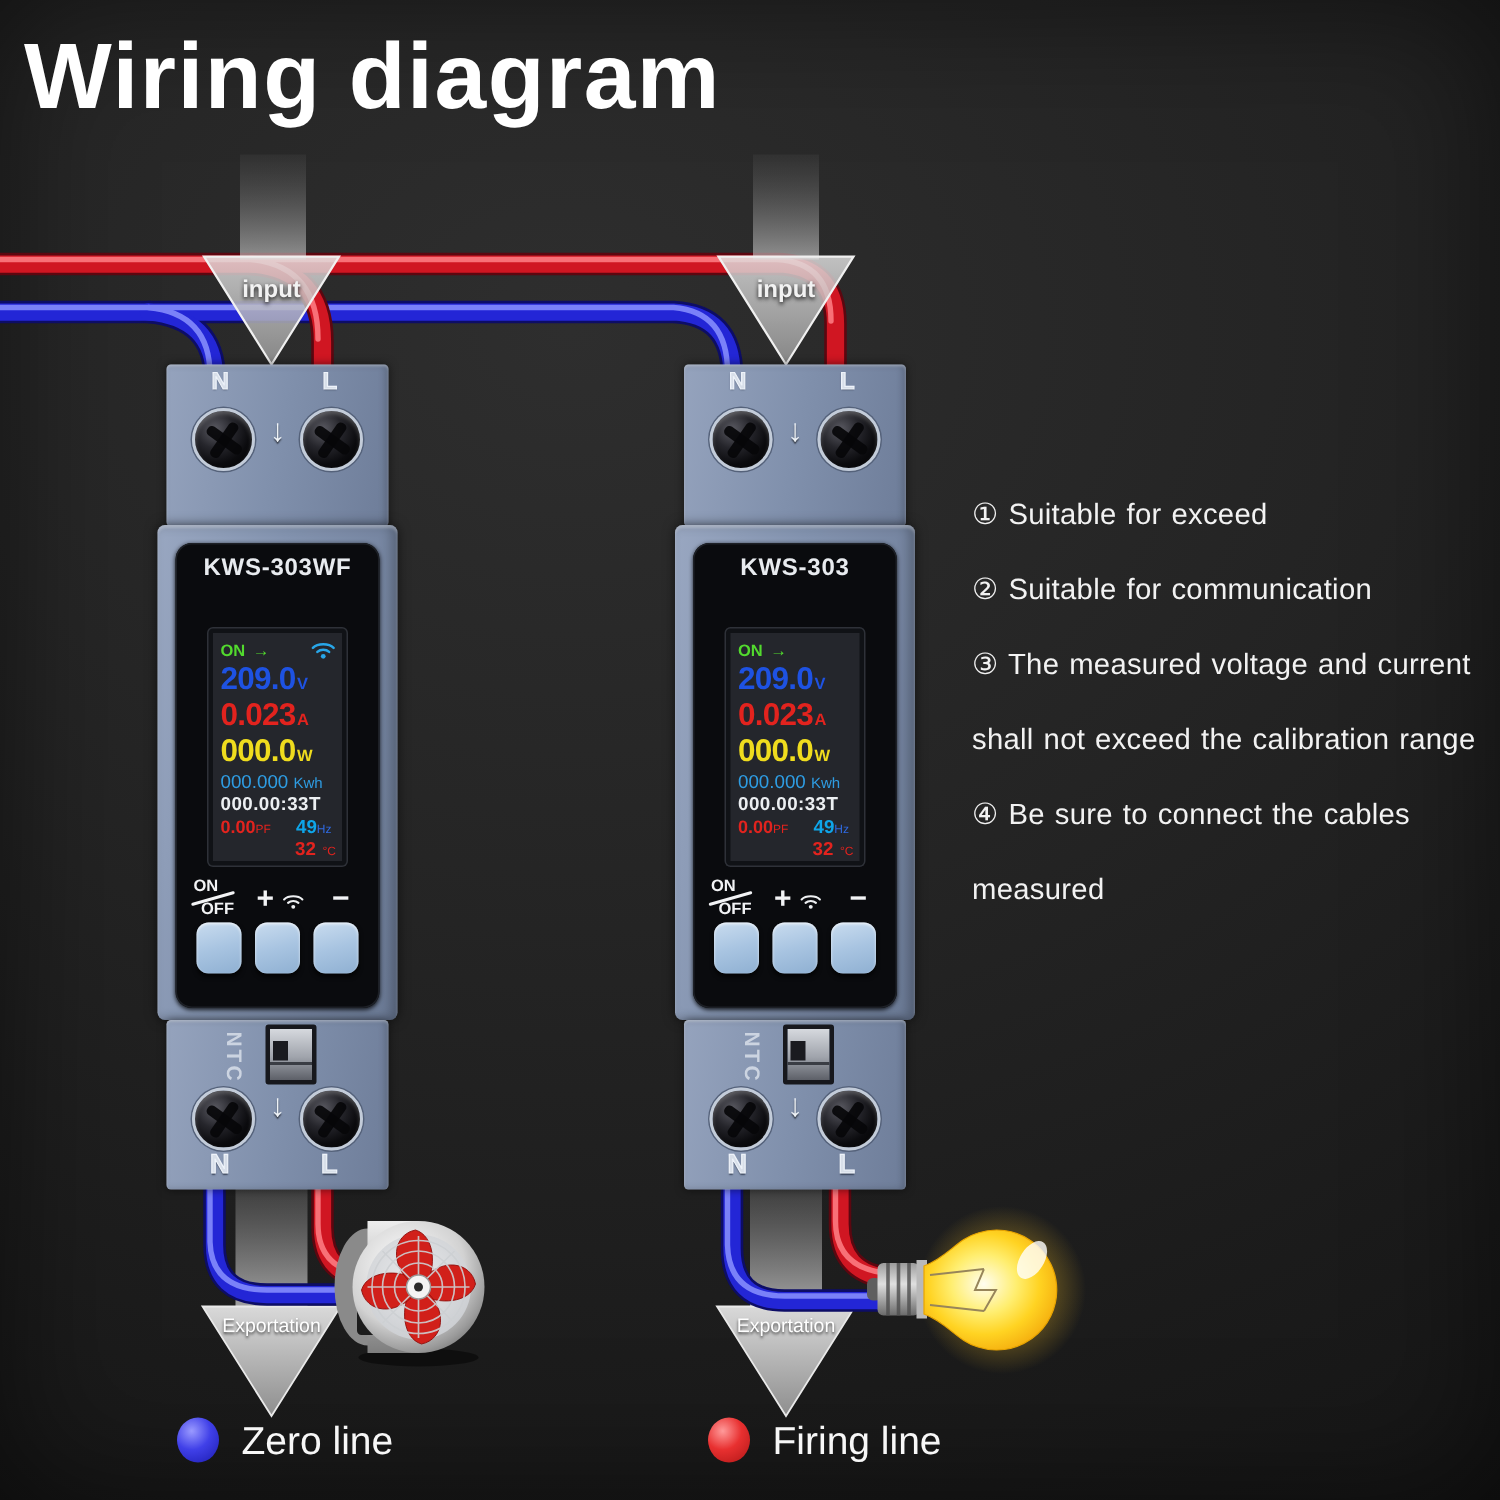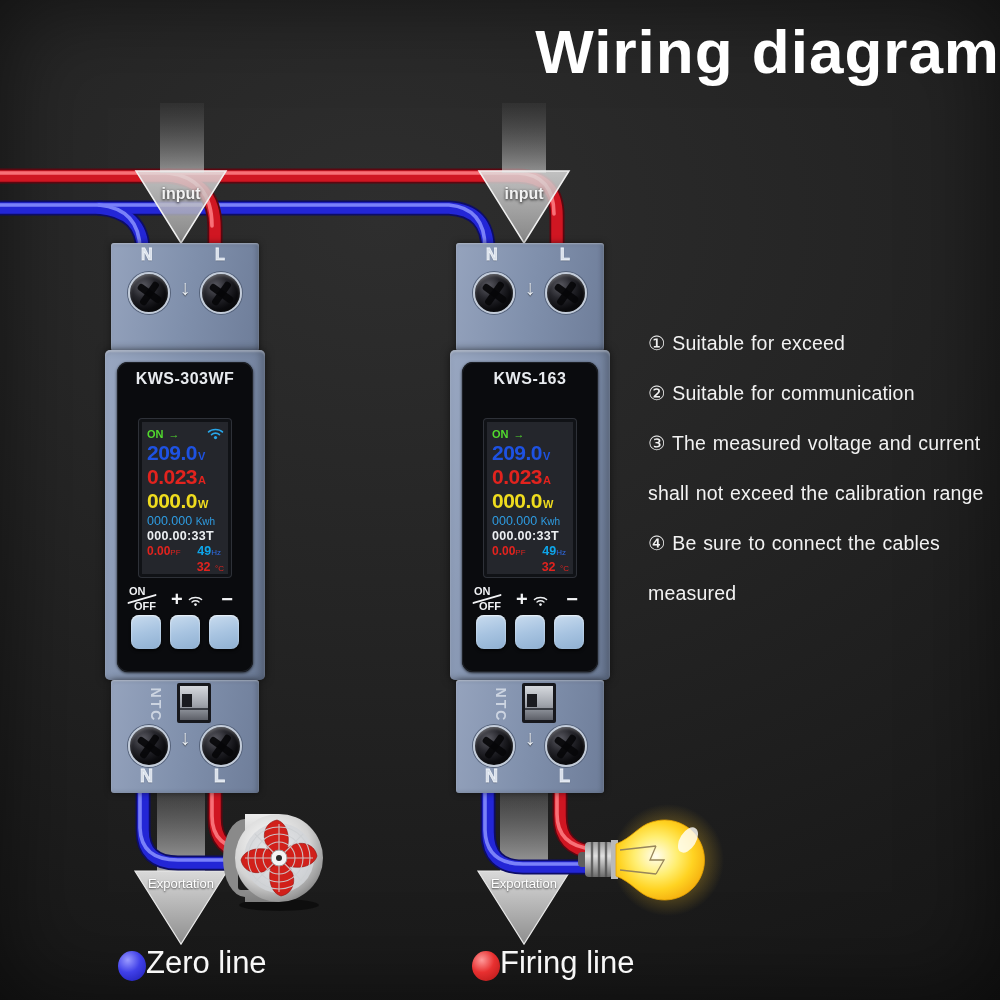--- a/index.html
+++ b/index.html
@@ -2,37 +2,37 @@
 <html><head>
 <meta charset="utf-8">
 <style>
   html,body{margin:0;padding:0;background:#111;}
   .stage{position:relative;width:1000px;height:1000px;overflow:hidden;
     font-family:"Liberation Sans",sans-serif;
     background:radial-gradient(130% 100% at 38% 22%, #2e2e2e 0%, #242424 40%, #1b1b1b 72%, #141414 100%);
     box-shadow:inset 0 0 90px rgba(0,0,0,.55);}
   svg{position:absolute;left:0;top:0;pointer-events:none;}
 
-  .title{position:absolute;left:16px;right:0;top:16px;margin:0;text-align:right;
+  .title{position:absolute;left:16px;right:0;top:16px;margin:0;text-align:left;
     font-size:62px;font-weight:bold;color:#ffffff;letter-spacing:1px;}
 
   
   .input-label{position:absolute;width:66px;text-align:center;color:#f2f2f2;font-size:16px;
     font-weight:bold;text-shadow:0 1px 3px rgba(0,0,0,.9);z-index:6;margin-top:40px;}
   .export-label{position:absolute;width:86px;text-align:center;color:#ffffff;font-size:13px;
     text-shadow:0 1px 2px rgba(0,0,0,.7);z-index:6;}
 
   
   .notes{position:absolute;left:648px;top:318px;color:#f2f2f2;font-size:19.5px;
     letter-spacing:.2px;word-spacing:1px;z-index:6;}
   .note-line{height:50px;display:flex;align-items:center;white-space:nowrap;}
 
   
-  .legend-item{position:absolute;display:flex;align-items:flex-end;
-    color:#f7f7f7;font-size:31px;z-index:6;}
+  .legend-item{position:absolute;display:flex;align-items:flex-start;gap:15px;
+    color:#f7f7f7;font-size:26px;z-index:6;}
   .dot{width:28px;height:30px;border-radius:50%;flex:0 0 auto;}
   .dot.blue{background:radial-gradient(circle at 35% 30%, #9a9aff 0%, #4040e8 45%, #1b1bb0 100%);}
   .dot.red{background:radial-gradient(circle at 35% 30%, #ff9a9a 0%, #e83030 45%, #b01616 100%);}
 
   
   .device{position:absolute;top:243px;width:160px;height:550px;z-index:4;}
   .dev1{left:105px;} .dev2{left:450px;}
   .tblock{position:absolute;left:6px;width:148px;border-radius:3px;
     background:linear-gradient(100deg,#95a3bd 0%,#8090ac 50%,#6e7d99 100%);
     box-shadow:inset 0 1px 2px rgba(255,255,255,.35), inset -2px 0 5px rgba(0,0,0,.2), 0 0 6px rgba(0,0,0,.5);}
@@ -333,21 +333,21 @@
   <div class="device dev2">
     <div class="tblock top">
       <span class="tlabel n">N</span>
       <span class="tlabel l">L</span>
       <span class="screw s-n"></span>
       <span class="screw s-l"></span>
       <span class="tarrow">↓</span>
     </div>
     <div class="body">
       <div class="panel">
-        <div class="model">KWS-163</div>
+        <div class="model">KWS-303</div>
         <div class="screen">
           <div class="row r-status">
             <span class="st">ON</span>
             <span class="st-arrow">→</span>
           </div>
           <div class="row r-big"><span class="val c-v">209.0</span><span class="unit c-v">V</span></div>
           <div class="row r-big"><span class="val c-a">0.023</span><span class="unit c-a">A</span></div>
           <div class="row r-big"><span class="val c-w">000.0</span><span class="unit c-w">W</span></div>
           <div class="row r-kwh"><span>000.000</span> <span class="u-kwh">Kwh</span></div>
           <div class="row r-time">000.00:33T</div>

